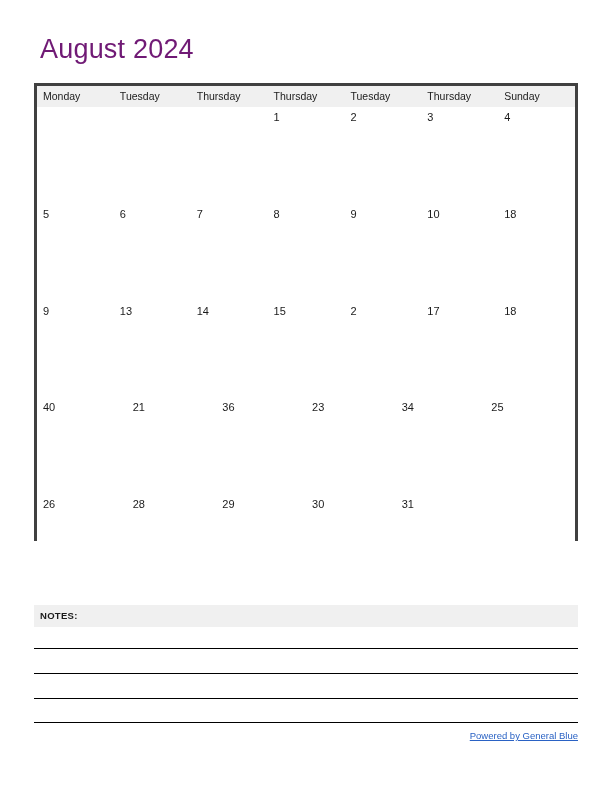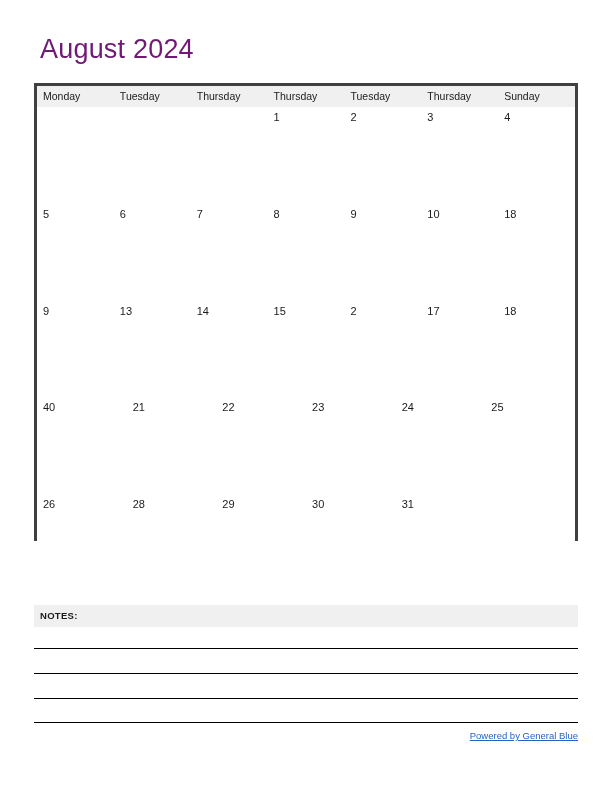--- a/index.html
+++ b/index.html
@@ -231,27 +231,27 @@
       </div>
 
       <div class="week-row">
         <div class="day-cell">
             <span class="day-number">40</span>
           </div>
         <div class="day-cell">
             <span class="day-number">21</span>
           </div>
         <div class="day-cell">
-            <span class="day-number">22</span>
+            <span class="day-number">36</span>
           </div>
         <div class="day-cell">
             <span class="day-number">23</span>
           </div>
         <div class="day-cell">
-            <span class="day-number">24</span>
+            <span class="day-number">34</span>
           </div>
         <div class="day-cell">
             <span class="day-number">25</span>
           </div>
       </div>
 
       <div class="week-row">
         <div class="day-cell">
             <span class="day-number">26</span>
           </div>

